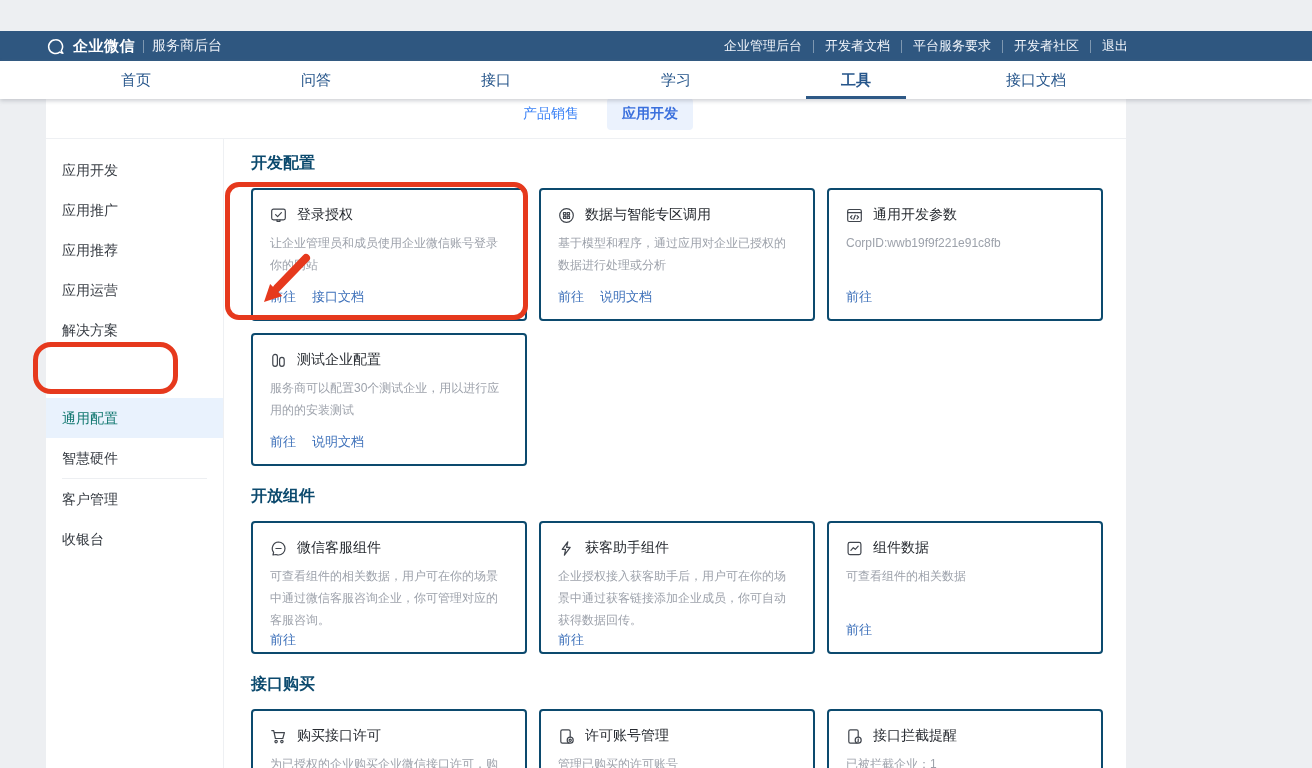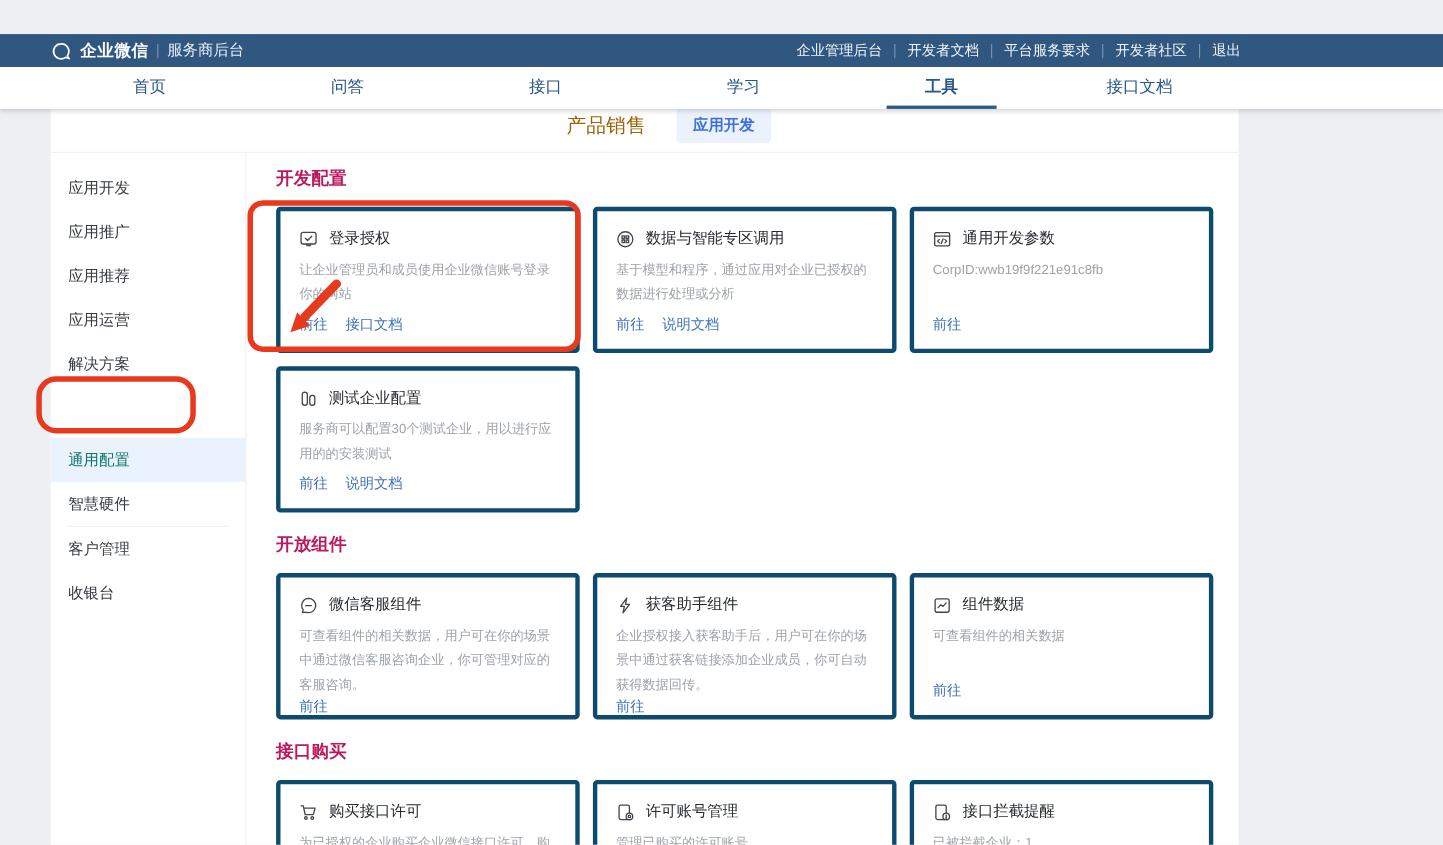--- a/index.html
+++ b/index.html
@@ -20,38 +20,38 @@
   .nav-inner { margin-left:46px; width:1080px; height:100%; display:flex;justify-content:flex-end; }
   .nav-item { flex:1; text-align:center; line-height:38px; font-size:15px; color:#27568b; cursor:pointer; position:relative; }
   .nav-item.active { font-weight:bold; }
   .nav-item.active::after { content:""; position:absolute; left:50%; transform:translateX(-50%);
     bottom:0; width:100px; height:3px; background:#2e5986; }
 
   
   .panel { position:absolute; left:46px; top:90px; width:1080px; height:678px;
     background:#fff; border-radius:8px 8px 0 0; overflow:hidden; }
   .tabs-row { height:49px; border-bottom:1px solid #eef0f3; display:flex; align-items:center; justify-content:center; }
-  .tab-plain { font-size:18px; color:#a16207; cursor:pointer;margin-left:44px; }
+  .tab-plain { font-size:14px; color:#3b82f6; cursor:pointer;margin-left:44px; }
   .tab-pill { margin-left:28px; font-size:14px; font-weight:bold; color:#3b70dd; background:#ebf2fd;
     padding:7px 15px; border-radius:4px; cursor:pointer; }
 
   .panel-body { display:flex; height:629px; }
 
   
   .sidebar { width:178px; border-right:1px solid #eef0f3; padding-top:11px; flex-shrink:0; }
   .side-item { height:40px; line-height:40px; padding-left:16px; font-size:14px; color:#363b42; cursor:pointer; }
   .side-item.selected { background:#e9f2fd; font-weight:normal; color:#0f766e;margin-top:48px; }
   .side-divider { height:1px; background:#edeff2; margin:0 16px; }
 
   
   .content { flex:1; padding:14px 0 0 27px; }
   .section + .section { margin-top:20px; }
-  .section-title { font-size:16px; font-weight:bold; color:#be185d; line-height:20px; margin-bottom:15px; }
+  .section-title { font-size:16px; font-weight:bold; color:#0c4a6e; line-height:20px; margin-bottom:15px; }
   .card-grid { width:852px; display:flex; flex-wrap:wrap; gap:12px; }
-  .card { width:276px; height:133px; border:4px solid #0c4a6e; border-radius:4px;
+  .card { width:276px; height:133px; border:2px solid #0c4a6e; border-radius:4px;
     padding:16px 17px 13px; display:flex; flex-direction:column; background:#fff; }
   .card-head { display:flex; align-items:center; gap:10px; }
   .card-title { font-size:14px; font-weight:500; color:#272b31; }
   .card-desc { margin-top:8px; font-size:12px; line-height:22px; color:#9da2ab; }
   .card-links { margin-top:auto; display:flex; gap:16px; font-size:13px; color:#3e71ba; }
   .card-links span { cursor:pointer; }
   .cicon { flex-shrink:0; display:inline-flex; }
   .cicon svg { stroke:#40454d; fill:none; stroke-width:1.2; stroke-linecap:round; stroke-linejoin:round; }
 
   

